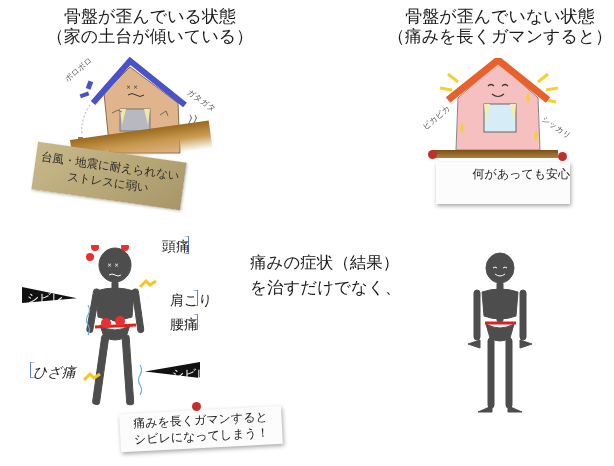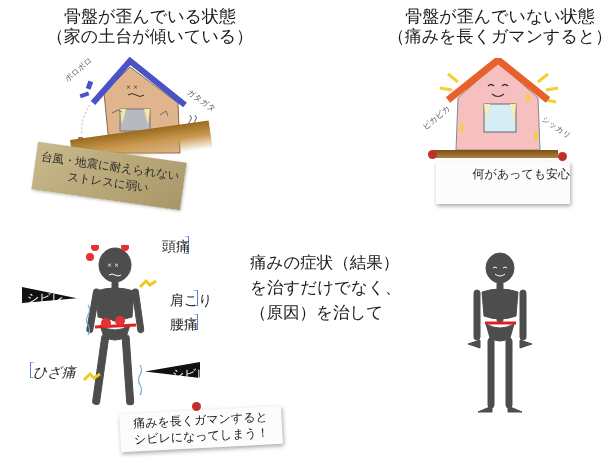--- a/index.html
+++ b/index.html
@@ -148,21 +148,20 @@
 
 <div class="abs note" style="left:120px; top:410px; width:162px; height:36px; padding-top:2px; transform:rotate(-3deg);">
   <div>痛みを長くガマンすると</div>
   <div>シビレになってしまう！</div>
 </div>
 <div class="abs" style="left:192px; top:402px; width:9px; height:9px; border-radius:50%; background:#c0302a;"></div>
 
 <div class="abs main-text" style="left:250px; top:250px;">
   <div>痛みの症状（結果）</div>
   <div>を治すだけでなく、</div>
-  <div>（原因）を治して</div>
 </div>
 
 <div class="abs" style="left:460px; top:252px; width:80px; height:170px;">
   <svg width="80" height="170" viewBox="0 0 80 170">
     <g fill="#4d4d4d" stroke="#4d4d4d">
       <ellipse cx="40" cy="16" rx="14" ry="15"></ellipse>
       <rect x="37" y="30" width="6" height="40" rx="2"></rect>
       <path d="M22 40 q18 -6 36 0 l-2 24 q-16 6 -32 0 Z"></path>
       <rect x="14" y="38" width="6" height="50" rx="3"></rect>
       <rect x="60" y="38" width="6" height="50" rx="3"></rect>

